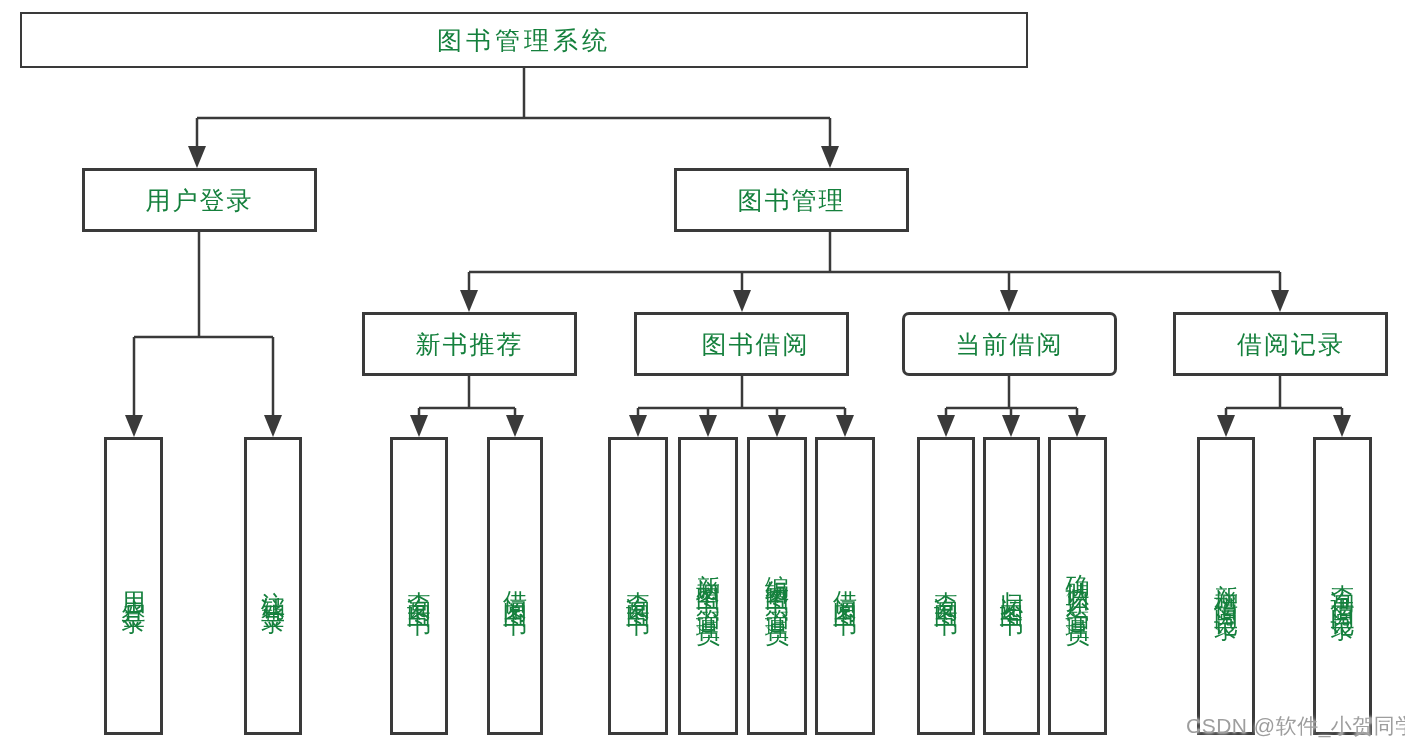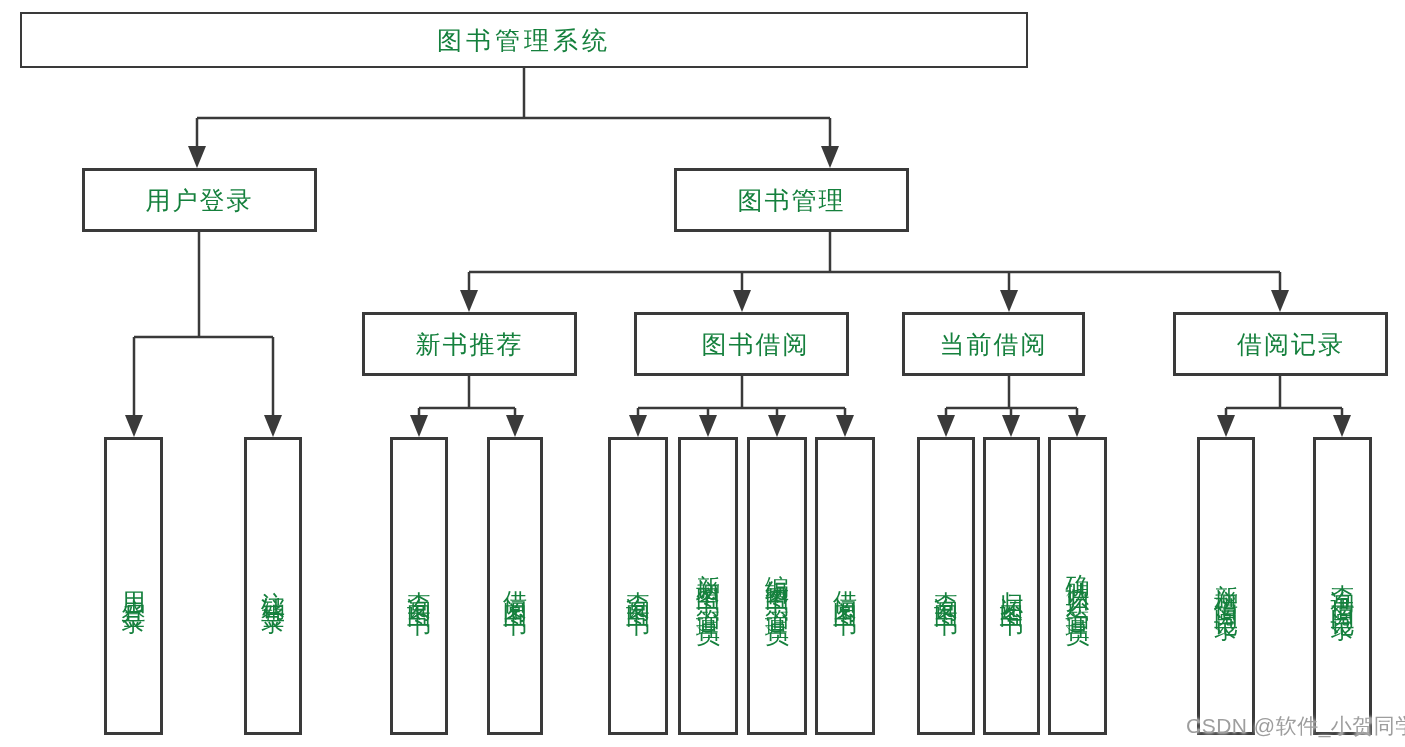--- a/index.html
+++ b/index.html
@@ -46,21 +46,21 @@
     white-space: normal;
   }
   
   .n-root   { left: 20px;   top: 12px;  width: 1008px; height: 56px; }
   
   .n-login  { left: 82px;   top: 168px; width: 235px;  height: 64px; }
   .n-mgmt   { left: 674px;  top: 168px; width: 235px;  height: 64px; }
   
   .n-s0 { left: 362px;  top: 312px; width: 215px; height: 64px; }
   .n-s1 { left: 634px;  top: 312px; width: 215px; height: 64px; padding-left: 28px; }
-  .n-s2 { left: 902px;  top: 312px; width: 183px; height: 64px; }
+  .n-s2 { left: 902px;  top: 312px; width: 215px; height: 64px; border-radius: 7px; }
   .n-s3 { left: 1173px; top: 312px; width: 215px; height: 64px; padding-left: 21px; }
   
   .tall { top: 437px; height: 298px; }
   .n-t0  { left: 104px;  width: 59px; }
   .n-t1  { left: 244px;  width: 58px; }
   .n-t2  { left: 390px;  width: 58px; }
   .n-t3  { left: 487px;  width: 56px; }
   .n-t4  { left: 608px;  width: 60px; }
   .n-t5  { left: 678px;  width: 60px; }
   .n-t6  { left: 747px;  width: 60px; }

